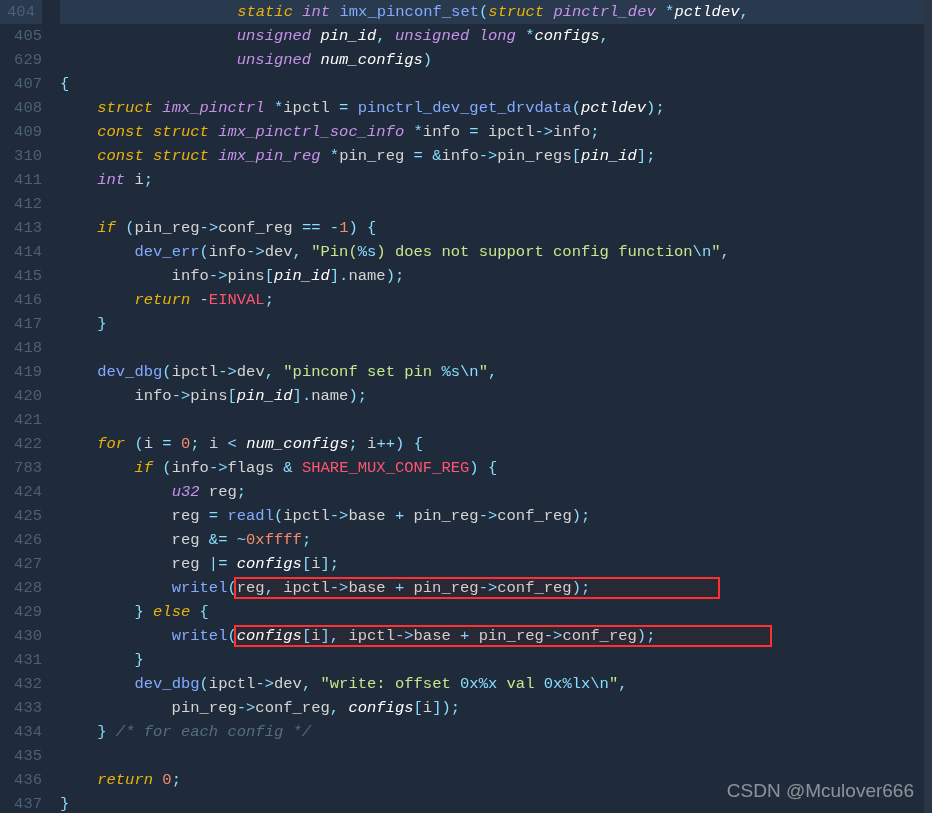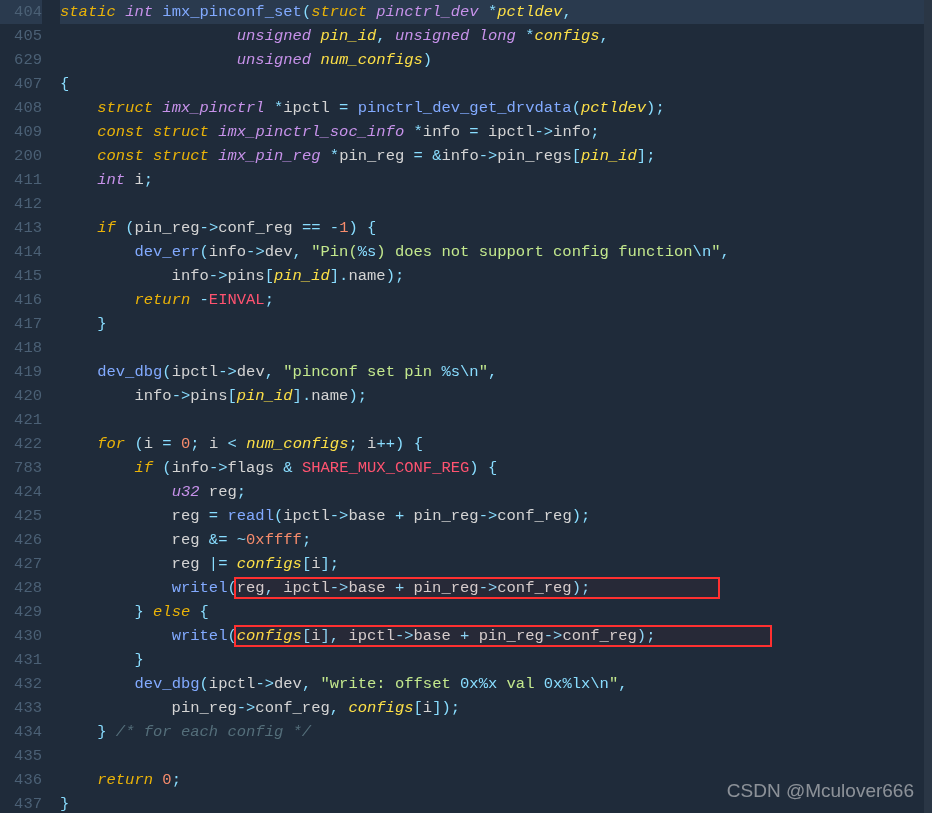--- a/index.html
+++ b/index.html
@@ -18,27 +18,27 @@
   .gutter {
     width: 60px;
     text-align: right;
     padding-right: 18px;
     color: #4b6075;
     user-select: none;
     flex-shrink: 0;
   }
   .code { flex: 1; white-space: pre; padding-right: 6px; }
   .line { height: 24px; position: relative; }
-  .hl-row { background: #2a3a4e; }
+  .hl-row { background: #2a3a4e; text-align: center; }
   .kw  { color: #eab308; font-style: italic; }
   .ty  { color: #c792ea; font-style: italic; }
   .ret { color: #c792ea; font-style: italic; }
   .fn  { color: #82aaff; }
   .var { color: #ff5370; }
-  .arg { color: #fde047; font-style: italic; }
+  .arg { color: #ffffff; font-style: italic; }
   .str { color: #c3e88d; }
   .num { color: #f78c6c; }
   .op  { color: #89ddff; }
   .cmt { color: #546e7a; font-style: italic; }
   .pn  { color: #d4d4d4; }
   .spec{ color: #89ddff; }
   .hlbox {
     position: absolute;
     border: 2px solid #ff3030;
     background: rgba(255,0,0,0.04);
@@ -67,21 +67,21 @@
 <body>
 
 <div class="editor">
   <div class="gutter" id="gutter">
       <div class="line hl-row">404</div>
       <div class="line">405</div>
       <div class="line">629</div>
       <div class="line">407</div>
       <div class="line">408</div>
       <div class="line">409</div>
-      <div class="line">200</div>
+      <div class="line">310</div>
       <div class="line">411</div>
       <div class="line">412</div>
       <div class="line">413</div>
       <div class="line">414</div>
       <div class="line">415</div>
       <div class="line">416</div>
       <div class="line">417</div>
       <div class="line">418</div>
       <div class="line">419</div>
       <div class="line">420</div>

